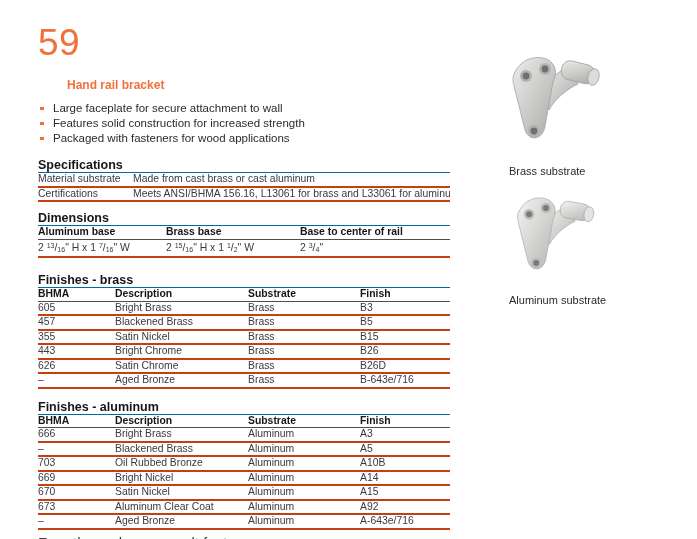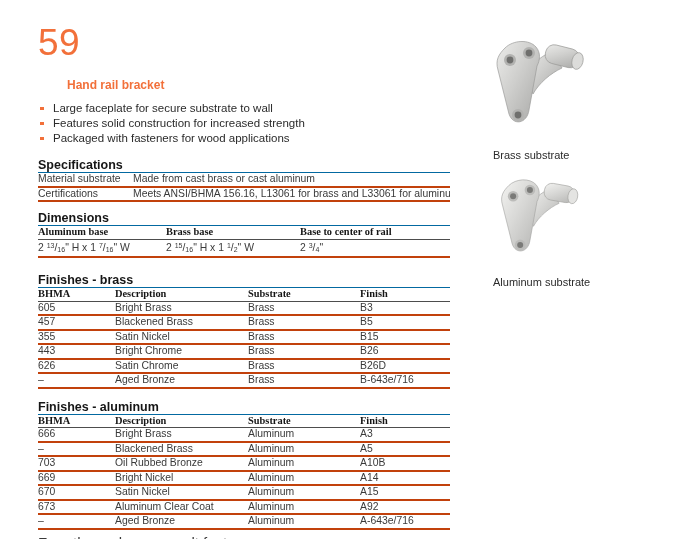--- a/index.html
+++ b/index.html
@@ -42,46 +42,46 @@
   section.block h3 {
     font-size:12.5px; line-height:13px; font-weight:bold; color:#161616;
     padding-bottom:0; border-bottom:1px solid #0369a1;
   }
   table { width:412px; border-collapse:collapse; table-layout:fixed; }
   th, td {
     text-align:left; font-size:10.4px; line-height:10.5px;
     padding:1px 4px 1px 0; vertical-align:middle;
     white-space:nowrap; overflow:hidden;
   }
-  th { font-weight:bold; color:#161616; border-bottom:1px solid #4d4d4d;font-family:Liberation Serif, serif; }
+  th { font-weight:bold; color:#161616; border-bottom:1px solid #4d4d4d; }
   td { color:#3a3a3a; border-bottom:2px solid #c2410c; }
 
   sup { font-size:7px; vertical-align:3px; }
   sub { font-size:7px; vertical-align:-1px; }
 
   .footnote { margin-top:4px; font-size:15px; color:#3a3a3a; }
 
   .right-col { position:absolute; left:489px; top:36px; width:140px; }
-  figure { margin:0; }
+  figure { margin:16px; }
   figure + figure { margin-top:14px; }
   figcaption { margin-top:5px; font-size:11px; color:#2b2b2b; padding-left:4px; }
 </style>
 </head>
 <body>
 
 <div class="page">
 
   <div class="left-col">
 
     <div class="page-number">59</div>
 
     <h2 class="product-title">Hand rail bracket</h2>
 
     <ul class="features" id="features">
-        <li>Large faceplate for secure substrate to wall</li>
+        <li>Large faceplate for secure attachment to wall</li>
         <li>Features solid construction for increased strength</li>
         <li>Packaged with fasteners for wood applications</li>
       </ul>
 
     <section class="block" id="spec-section">
       <h3>Specifications</h3>
       <table>
         <colgroup>
             <col style="width:95px">
             <col style="width:317px">

